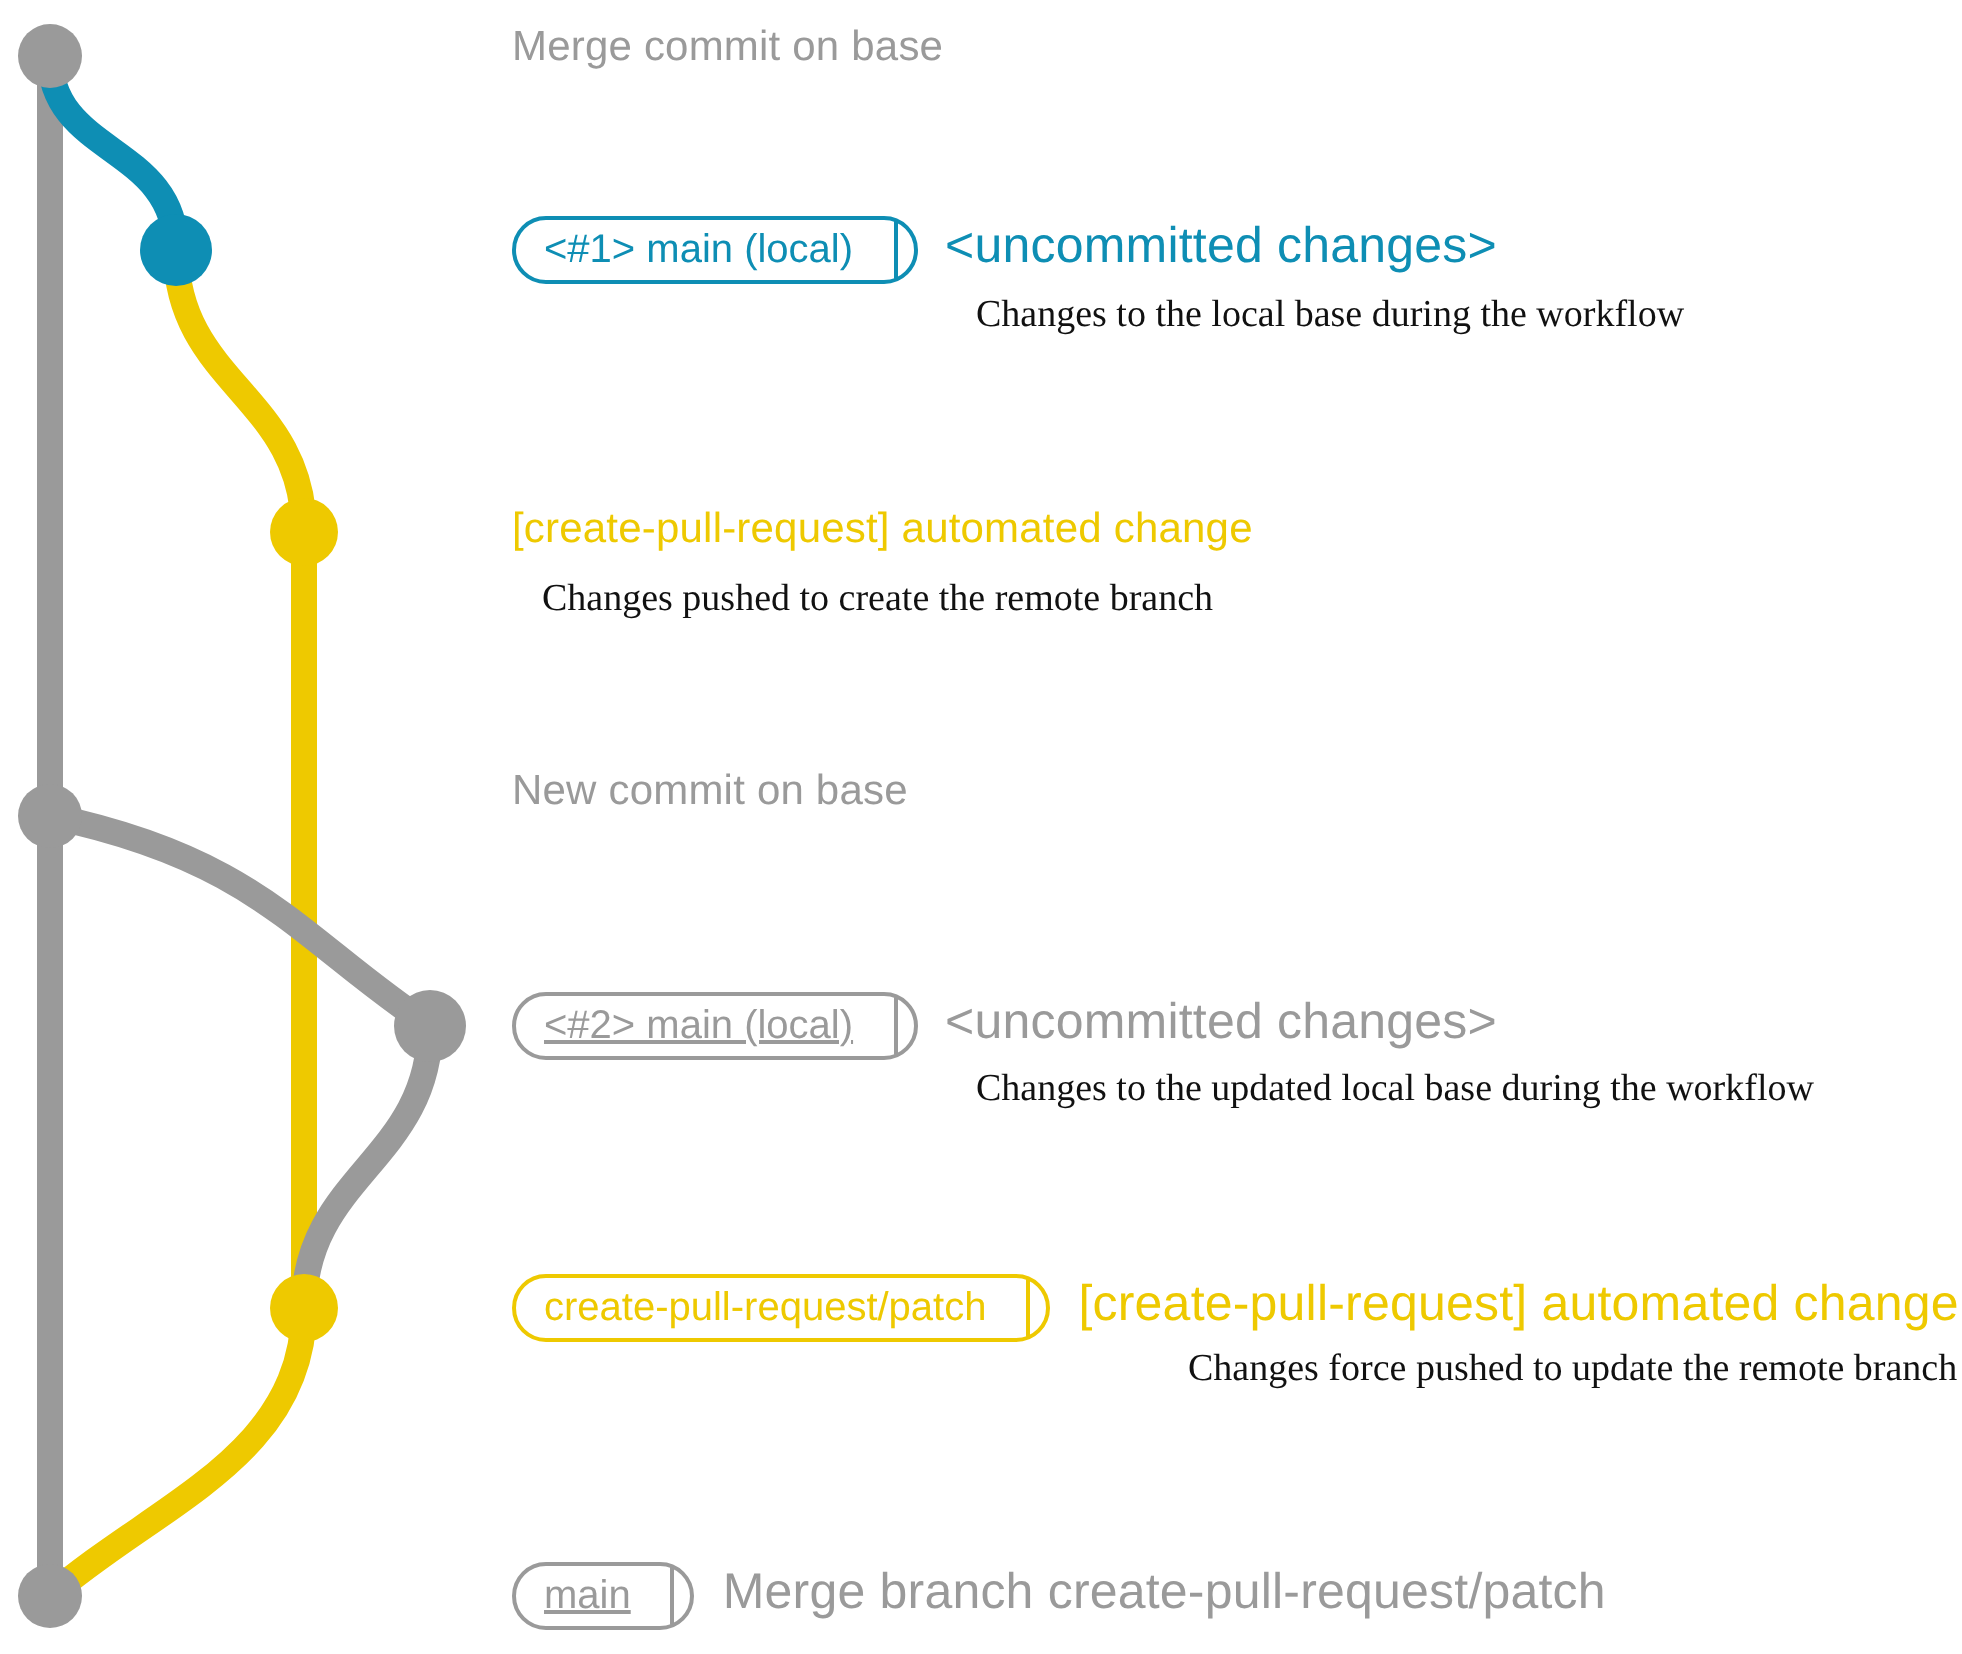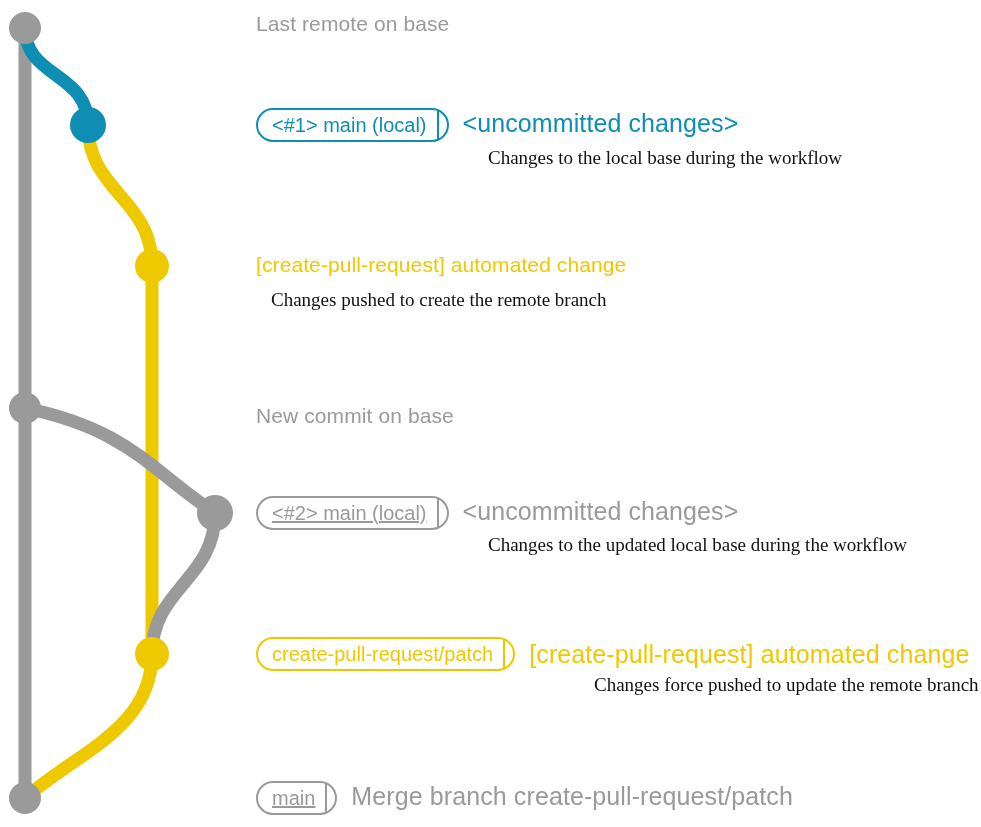--- a/index.html
+++ b/index.html
@@ -44,21 +44,21 @@
     display: inline-flex;
     align-items: center;
     border: 2px solid currentColor;
     border-radius: 999px;
     height: 34px;
     padding: 0 8px 0 14px;
     font-size: 20px;
     line-height: 1;
     box-sizing: border-box;
   }
-  .pill .pill-text { padding-right: 10px; }
+  .pill .pill-text { padding-right: 20px; }
   .pill .pill-divider {
     width: 2px;
     align-self: stretch;
     margin: 0;
     background: currentColor;
     border-radius: 1px;
   }
   .pill.teal  { color: #0e8eb4; }
   .pill.gray  { color: #9a9a9a; text-decoration: underline; }
   .pill.amber { color: #eec900; }
@@ -108,51 +108,51 @@
     <circle cx="88" cy="125" r="18" fill="#0e8eb4"></circle>
     <circle cx="152" cy="266" r="17" fill="#eec900"></circle>
     <circle cx="25" cy="408" r="16" fill="#9a9a9a"></circle>
     <circle cx="215" cy="513" r="18" fill="#9a9a9a"></circle>
     <circle cx="152" cy="654" r="17" fill="#eec900"></circle>
     <circle cx="25" cy="798" r="16" fill="#9a9a9a"></circle>
   </g>
 </svg>
 
 <div class="row" style="left:256px; top:12px;">
-  <span class="headline gray">Last remote on base</span>
+  <span class="headline gray">Merge commit on base</span>
 </div>
 
 <div class="row" style="left:256px; top:108px;">
   <span class="pill teal">
     <span class="pill-text">&lt;#1&gt; main (local)</span>
     <span class="pill-divider"></span>
   </span>
   <span class="subject teal">&lt;uncommitted changes&gt;</span>
 </div>
 <div class="desc" style="left:488px; top:147px;">Changes to the local base during the workflow</div>
 
 <div class="row" style="left:256px; top:253px;">
   <span class="headline amber">[create-pull-request] automated change</span>
 </div>
 <div class="desc" style="left:271px; top:289px;">Changes pushed to create the remote branch</div>
 
-<div class="row" style="left:256px; top:404px;justify-content:flex-end;">
+<div class="row" style="left:256px; top:384px;justify-content:flex-end;">
   <span class="headline gray">New commit on base</span>
 </div>
 
 <div class="row" style="left:256px; top:496px;">
   <span class="pill gray">
     <span class="pill-text">&lt;#2&gt; main (local)</span>
     <span class="pill-divider"></span>
   </span>
   <span class="subject gray">&lt;uncommitted changes&gt;</span>
 </div>
 <div class="desc" style="left:488px; top:534px;">Changes to the updated local base during the workflow</div>
 
-<div class="row" style="left:256px; top:637px;align-items:center;">
+<div class="row" style="left:256px; top:637px;">
   <span class="pill amber">
     <span class="pill-text">create-pull-request/patch</span>
     <span class="pill-divider"></span>
   </span>
   <span class="subject amber">[create-pull-request] automated change</span>
 </div>
 <div class="desc" style="left:594px; top:674px;">Changes force pushed to update the remote branch</div>
 
 <div class="row" style="left:256px; top:781px;justify-content:center;">
   <span class="pill gray">

